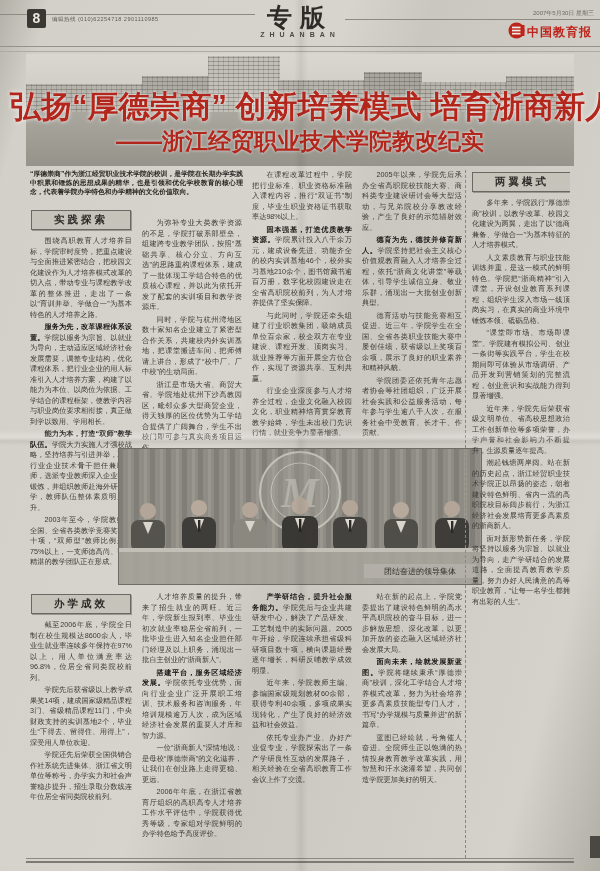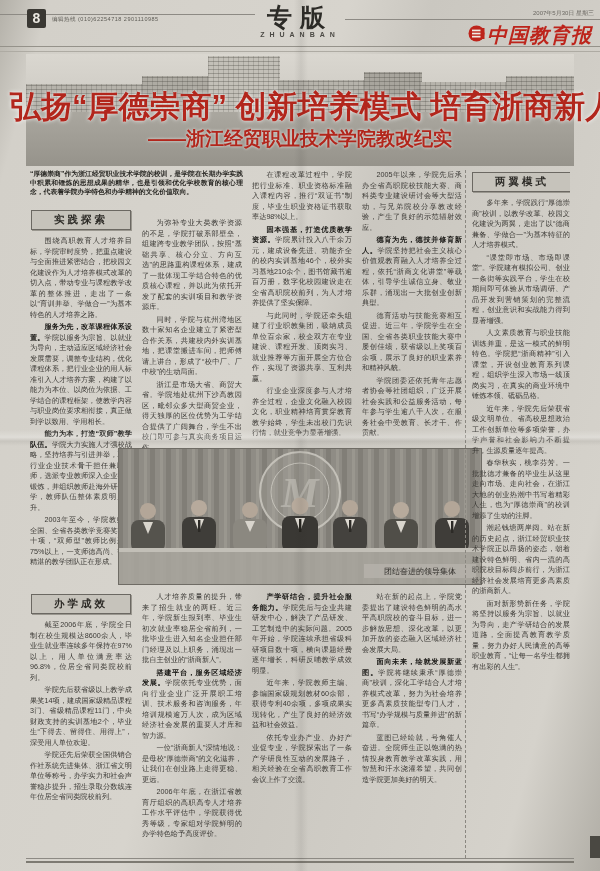--- a/index.html
+++ b/index.html
@@ -14,33 +14,33 @@
   .rule{position:absolute;background:#8d8a84;}
   .pagenum{position:absolute;left:27px;top:9px;width:19px;height:19px;background:#3a3833;color:#ece9e2;
     font-size:14px;font-weight:bold;text-align:center;line-height:19px;border-radius:2px;}
   .hotline{position:absolute;left:52px;top:16px;font-size:5.5px;color:#5c5a54;letter-spacing:.5px;}
   .edition{position:absolute;left:50%;transform:translateX(-50%);top:1px;font-size:25px;font-weight:bold;
     color:#2c2b27;letter-spacing:8px;}
   .edition-py{position:absolute;left:50%;transform:translateX(-50%);top:31px;font-size:7px;font-weight:bold;
     color:#4c4a45;letter-spacing:5px;}
   .date{position:absolute;right:6px;top:9px;font-size:6px;color:#6b6862;}
   .masthead{position:absolute;right:8px;top:22px;display:flex;align-items:center;gap:2px;}
-  .masthead-txt{font-family:"Liberation Serif",serif;font-style:italic;font-weight:bold;font-size:20px;
+  .masthead-txt{font-family:"Liberation Serif",serif;font-weight:bold;font-size:12px;
     color:#bd241b;letter-spacing:1px;}
   
   .banner{position:absolute;left:26px;top:54px;width:548px;height:112px;overflow:hidden;
     background:linear-gradient(#dad7d0 0%,#cfccc5 38%,#b1aea6 72%,#a3a098 100%);}
   .bld{position:absolute;background-color:#b6b3ab;
     background-image:repeating-linear-gradient(0deg,rgba(60,58,52,.30) 0 1px,transparent 1px 4px),
       repeating-linear-gradient(90deg,rgba(60,58,52,.18) 0 1px,transparent 1px 5px);}
   .ground{position:absolute;left:0;top:58px;width:100%;height:54px;
     background:linear-gradient(#aaa79f,#96938b);}
   .headline1{position:absolute;left:10px;top:86px;width:580px;text-align:center;font-size:31px;font-weight:bold;
     color:#b2261c;letter-spacing:0px;text-shadow:0 0 4px rgba(255,255,255,.8),0 0 1px rgba(255,255,255,.9);white-space:nowrap;}
-  .headline2{position:absolute;left:30px;top:126px;width:540px;text-align:center;font-size:19px;font-weight:bold;
+  .headline2{position:absolute;left:30px;top:126px;width:540px;text-align:center;font-size:23px;font-weight:bold;
     color:#b2261c;text-shadow:0 0 3px rgba(255,255,255,.8);white-space:nowrap;}
   
   .col{position:absolute;overflow:hidden;}
   .col p{font-size:7.2px;line-height:10.5px;margin:0 0 2px;text-indent:2em;text-align:justify;color:#3b3935;}
   .col p b{color:#191815;}
   .intro{position:absolute;left:30px;top:170px;width:213px;height:36px;overflow:hidden;
     font-size:6.8px;line-height:8.8px;font-weight:bold;color:#2a2925;text-align:justify;}
   .secbox{display:block;width:max-content;margin:2px auto 6px;border:1px solid #6b6862;background:#c6c3bb;
     box-shadow:1px 1px 0 #9a978f;padding:2px 22px;font-size:10.5px;font-weight:bold;letter-spacing:3px;color:#2d2b27;}
   .divider{position:absolute;left:465px;top:170px;height:688px;width:0;border-left:1px dashed #8a8780;}
@@ -210,24 +210,23 @@
       <p>站在新的起点上，学院党委提出了建设特色鲜明的高水平高职院校的奋斗目标，进一步解放思想、深化改革，以更加开放的姿态融入区域经济社会发展大局。</p>
       <p><b>面向未来，绘就发展新蓝图。</b>学院将继续秉承“厚德崇商”校训，深化工学结合人才培养模式改革，努力为社会培养更多高素质技能型专门人才，书写“办学规模与质量并进”的新篇章。</p>
       <p>蓝图已经绘就，号角催人奋进。全院师生正以饱满的热情投身教育教学改革实践，用智慧和汗水浇灌希望，共同创造学院更加美好的明天。</p>
     </div>
 
   <div class="divider"></div>
   <div class="col" style="left:472px;top:170px;width:98px;height:688px;">
     <span class="secbox">两翼模式</span>
     <div>
         <p>多年来，学院践行“厚德崇商”校训，以教学改革、校园文化建设为两翼，走出了以“德商兼备、学做合一”为基本特征的人才培养模式。</p>
+        <p>人文素质教育与职业技能训练并重，是这一模式的鲜明特色。学院把“浙商精神”引入课堂，开设创业教育系列课程，组织学生深入市场一线顶岗实习，在真实的商业环境中锤炼本领、砥砺品格。</p>
         <p>“课堂即市场、市场即课堂”。学院建有模拟公司、创业一条街等实践平台，学生在校期间即可体验从市场调研、产品开发到营销策划的完整流程，创业意识和实战能力得到显著增强。</p>
-        <p>人文素质教育与职业技能训练并重，是这一模式的鲜明特色。学院把“浙商精神”引入课堂，开设创业教育系列课程，组织学生深入市场一线顶岗实习，在真实的商业环境中锤炼本领、砥砺品格。</p>
         <p>近年来，学院先后荣获省级文明单位、省高校思想政治工作创新单位等多项荣誉，办学声誉和社会影响力不断提升，生源质量逐年提高。</p>
-        <p>春华秋实，桃李芬芳。一批批德才兼备的毕业生从这里走向市场、走向社会，在浙江大地的创业热潮中书写着精彩人生，也为“厚德崇商”的校训增添了生动的注脚。</p>
         <p>潮起钱塘两岸阔。站在新的历史起点，浙江经贸职业技术学院正以昂扬的姿态，朝着建设特色鲜明、省内一流的高职院校目标阔步前行，为浙江经济社会发展培育更多高素质的浙商新人。</p>
         <p>面对新形势新任务，学院将坚持以服务为宗旨、以就业为导向，走产学研结合的发展道路，全面提高教育教学质量，努力办好人民满意的高等职业教育，“让每一名学生都拥有出彩的人生”。</p>
       </div>
   </div>
 
   <div class="rule" style="left:26px;top:858px;width:548px;height:1px;"></div>
   <div class="rule" style="left:26px;top:861px;width:548px;height:2px;background:#7d7a72;"></div>
   <div class="corner-mark"></div>
   <div class="fold-v"></div>
   <div class="fold-h"></div>

